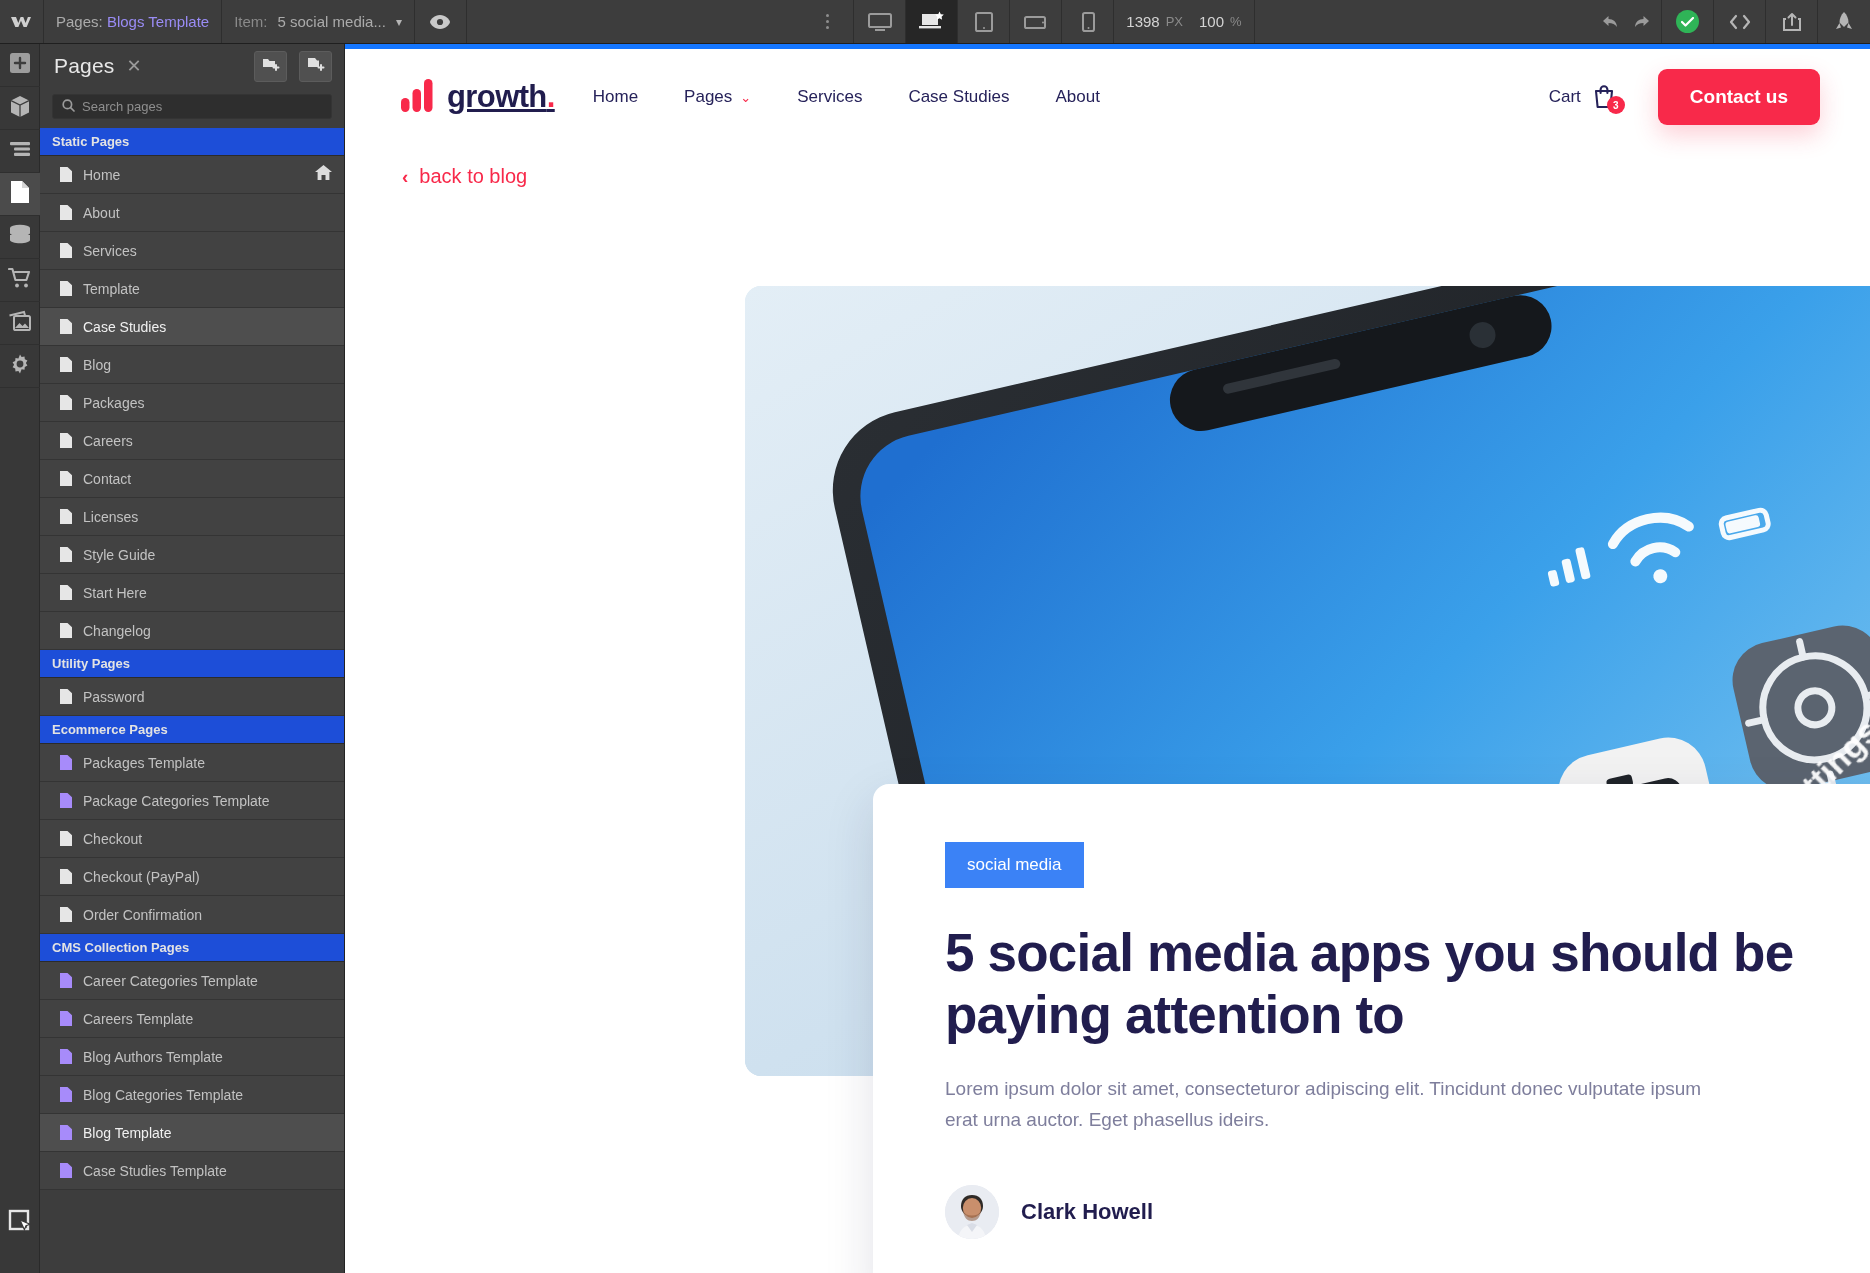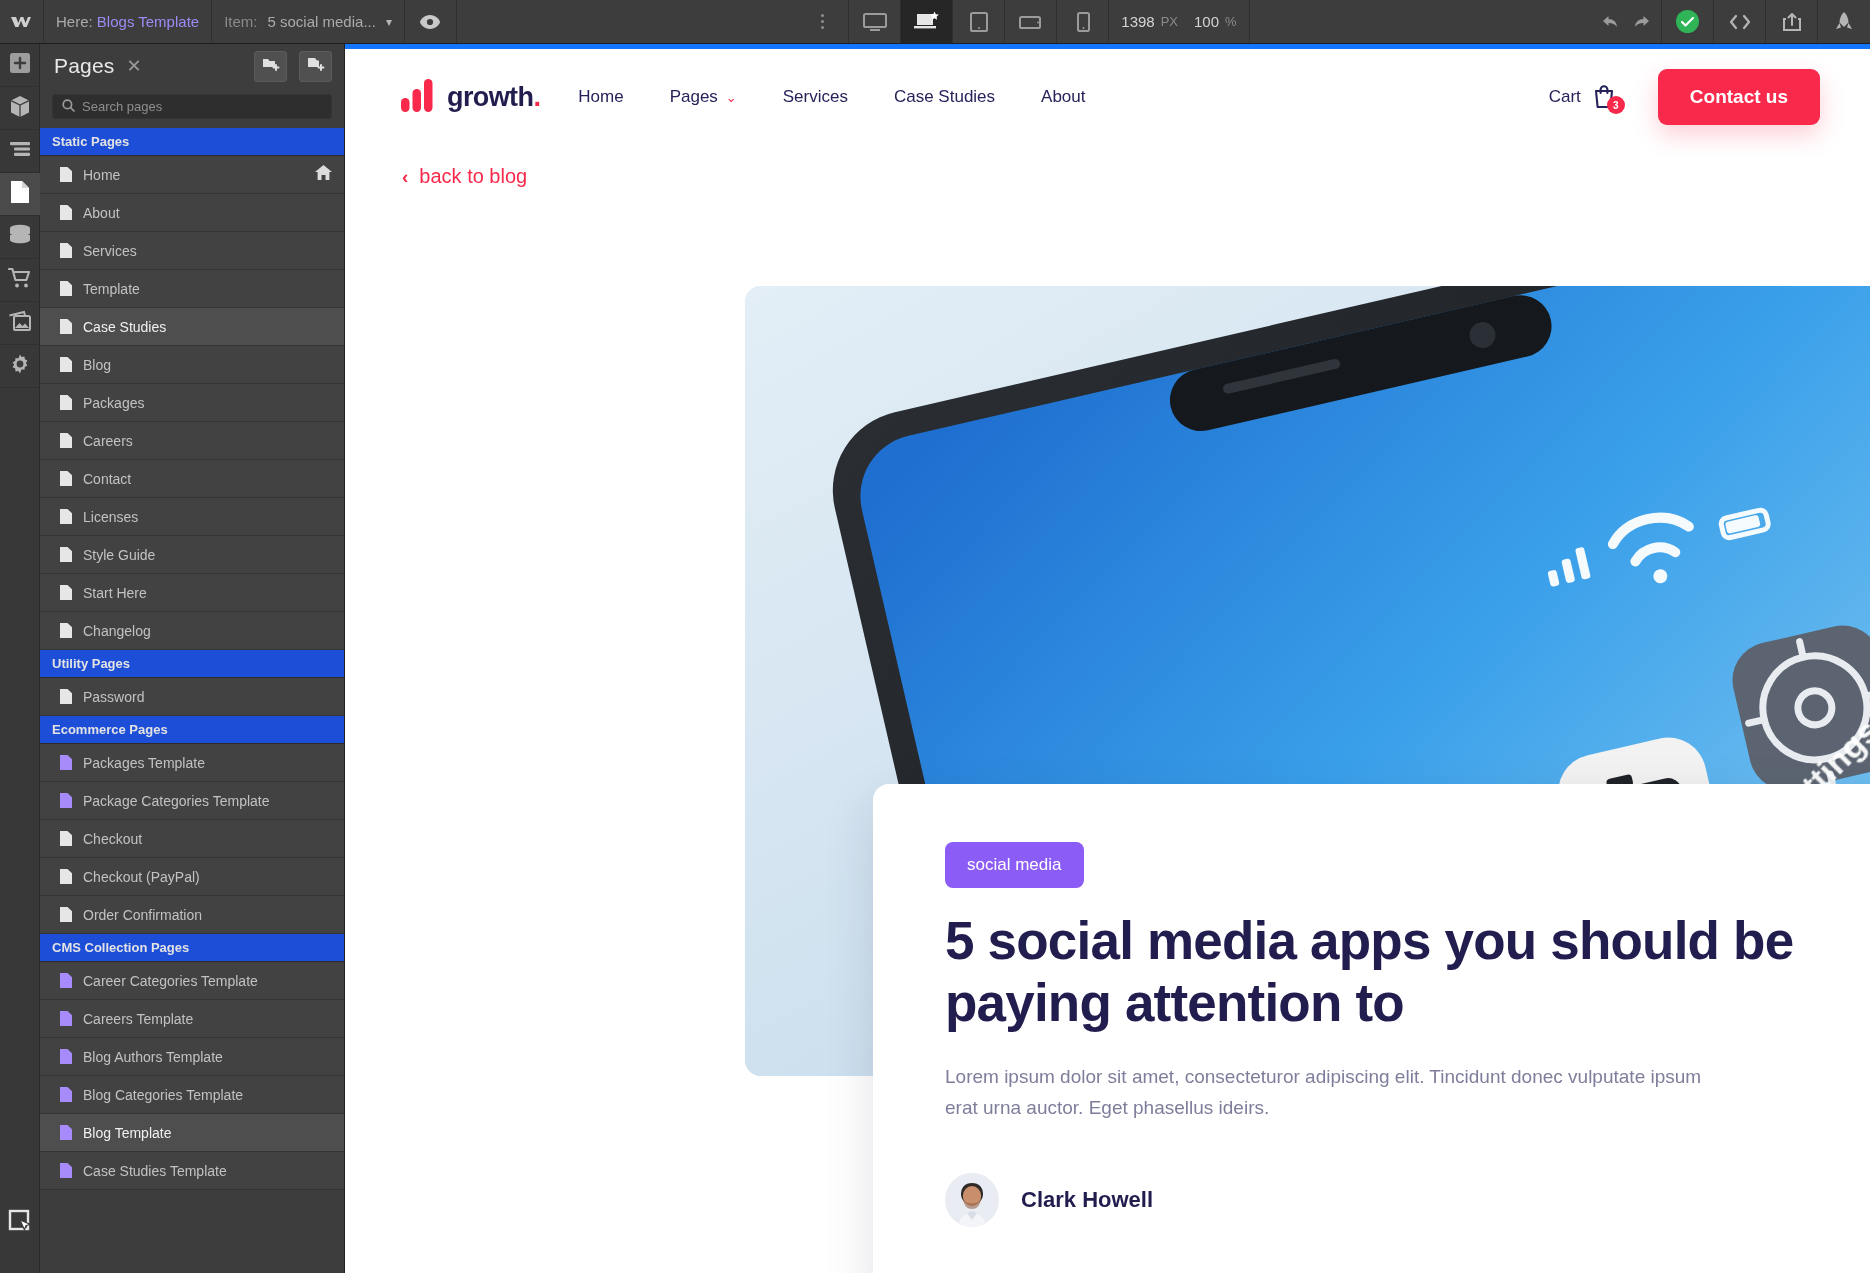--- a/index.html
+++ b/index.html
@@ -117,21 +117,21 @@
     width: 1525px; height: 1229px;
     background: #ffffff; overflow: hidden;
     border-top: 5px solid #1476ff;
     z-index: 10;
   }
   .site-nav {
     height: 96px; display: flex; align-items: center;
     padding: 0 50px 0 55px;
   }
   .brand { display: flex; align-items: center; gap: 11px; margin-right: 38px; }
-  .brand-word { font-size: 27px; font-weight: bold; color: #211d4e; letter-spacing: -.6px; }
+  .brand-word { font-size: 31px; font-weight: bold; color: #211d4e; letter-spacing: -.6px; text-decoration: underline; }
   .brand-word .dot { color: #f8294a; }
   .nav-links { display: flex; align-items: center; gap: 46px; }
   .nav-link {
     font-size: 17px; color: #26225a; cursor: pointer;
     display: flex; align-items: center; gap: 8px;
   }
   .nav-chev { color: #f8294a; font-size: 13px; }
   .nav-spacer { flex: 1; }
   .cart {
     display: flex; align-items: center; gap: 11px; cursor: pointer;
@@ -170,23 +170,23 @@
 
   
   .card {
     position: absolute; left: 528px; top: 735px;
     width: 1202px; height: 520px;
     background: #fff; border-radius: 16px;
     box-shadow: 0 18px 50px rgba(30,30,70,.13);
     padding: 58px 70px 0 72px;
   }
   .tag {
-    display: inline-block; background: #8b5cf6; color: #fff;
+    display: inline-block; background: #3b82f6; color: #fff;
     font-size: 17px; font-weight: 500;
-    padding: 13px 22px; border-radius: 8px; margin-bottom: 22px;
+    padding: 13px 22px; border-radius: 0; margin-bottom: 34px;
   }
   .art-title {
     font-size: 53px; line-height: 1.17; font-weight: bold;
     color: #211d4e; letter-spacing: -.8px; max-width: 900px;
     margin-bottom: 28px;
   }
   .art-sum {
     font-size: 19px; line-height: 1.62; color: #7e7e9c;
     max-width: 780px; margin-bottom: 49px;
   }
@@ -208,21 +208,21 @@
 
 <div class="topbar">
   <div class="tb-cell tb-logo">
     <span>
       <svg width="26" height="26" viewBox="0 0 26 26">
           <path d="M2 8l4.3 10h3.1l2.6-6.3L14.6 18h3.1L22 8h-3.1l-2.3 6.1L14.3 8h-2.7L9.3 14.1 7 8z" fill="#cfcfcf"></path>
         </svg>
     </span>
   </div>
   <div class="tb-cell tb-item">
-    <span class="tb-label"><span>Here:</span>
+    <span class="tb-label"><span>Pages:</span>
     <span class="val">Blogs Template</span></span>
   </div>
   <div class="tb-cell tb-item">
     <span class="tb-label dim">Item:</span>
     <span class="tb-label">5 social media...</span>
     <span class="chev">▾</span>
   </div>
   <div class="tb-cell tb-icon">
     <span>
       <svg width="22" height="16" viewBox="0 0 22 16">

